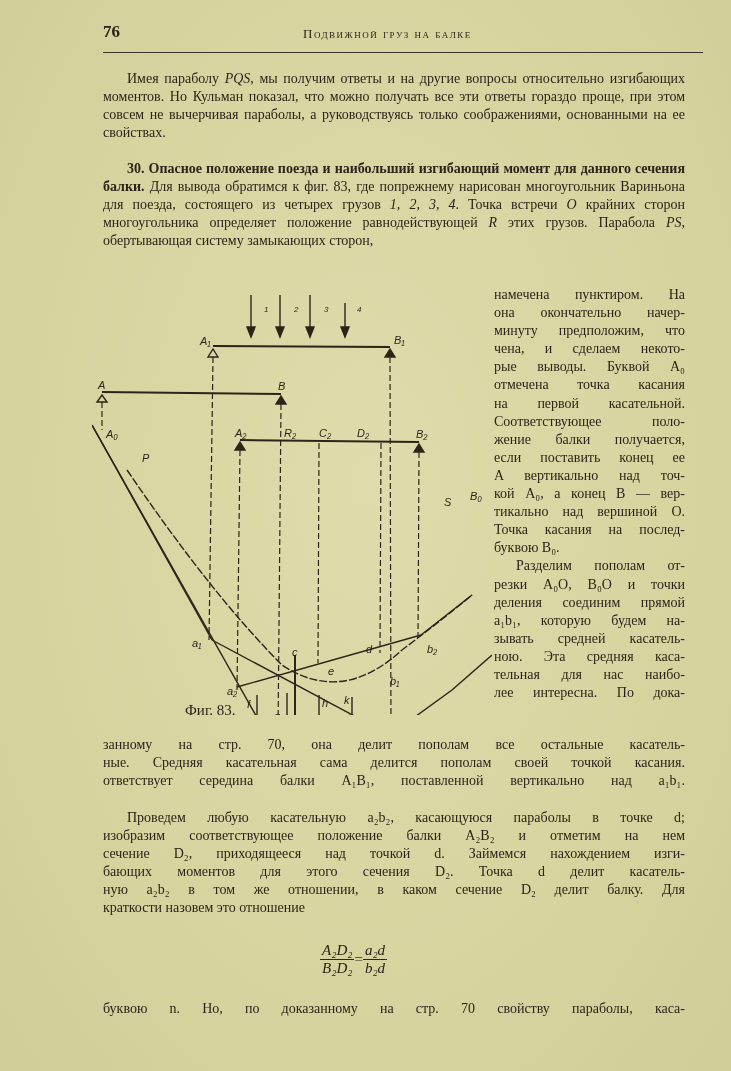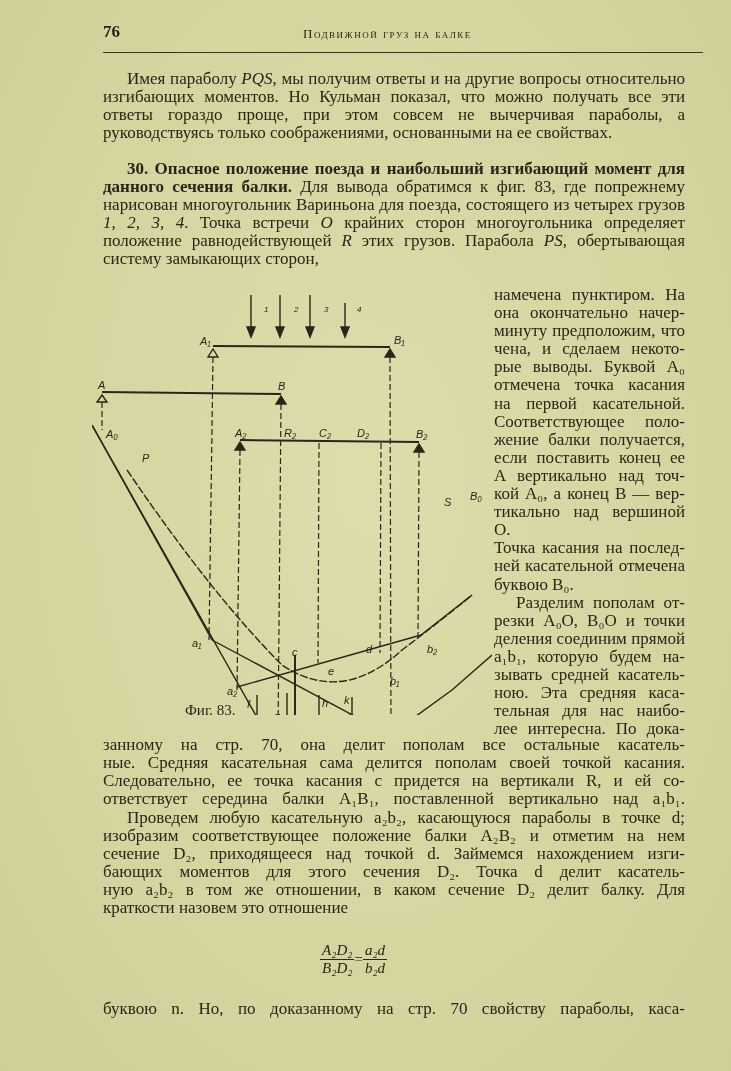--- a/index.html
+++ b/index.html
@@ -14,21 +14,21 @@
     position:absolute; left:0; top:0; width:731px; height:1071px;
     background: radial-gradient(ellipse at 50% 45%, #dedcab 0%, #d6d49f 60%, #cfcd98 100%);
   }
   .header {
     position:absolute; left:103px; top:22px; width:600px; height:30px;
     border-bottom:1.5px solid #3a3326;
   }
   .page-num { position:absolute; left:0; top:0; font-size:17px; font-weight:bold; font-family:"Liberation Serif", serif; }
   .running-title { position:absolute; left:200px; top:4px; font-size:13px; letter-spacing:1.5px; font-variant:small-caps; font-family:"Liberation Serif", serif; }
   .txt {
-    position:absolute; font-family:"Liberation Serif", serif; font-size:17px; line-height:18.1px;
+    position:absolute; font-family:"Liberation Serif", serif; font-size:14px; line-height:18.1px;
     text-align:justify; color:#2b2519;
   }
   .txt p { margin:0; }
   .indent { text-indent:24px; }
   .full { left:103px; width:582px; }
   .side { left:494px; width:191px; }
   .b { font-weight:bold; }
   i { font-style:italic; }
   .figure { position:absolute; left:92px; top:295px; width:400px; height:420px; }
   .caption { position:absolute; left:185px; top:702px; font-family:Liberation Serif, serif; font-size:15px; }
@@ -67,21 +67,20 @@
     <p>рые выводы. Буквой A₀</p>
     <p>отмечена точка касания</p>
     <p>на первой касательной.</p>
     <p>Соответствующее поло-</p>
     <p>жение балки получается,</p>
     <p>если поставить конец ее</p>
     <p>A вертикально над точ-</p>
     <p>кой A₀, а конец B — вер-</p>
     <p>тикально над вершиной O.</p>
     <p>Точка касания на послед-</p>
-    <p>ней касательной отмечена</p>
     <p style="text-align-last:left;">буквою B₀.</p>
     <p style="padding-left:22px;">Разделим пополам от-</p>
     <p>резки A₀O, B₀O и точки</p>
     <p>деления соединим прямой</p>
     <p>a₁b₁, которую будем на-</p>
     <p>зывать средней касатель-</p>
     <p>ною. Эта средняя каса-</p>
     <p>тельная для нас наибо-</p>
     <p>лее интересна. По дока-</p>
   </div>
@@ -179,21 +178,20 @@
     <text x="252" y="409">k</text>
     <text x="206" y="462">O</text>
     <text x="206" y="485">R</text>
   </svg>
 
   <div class="caption">Фиг. 83.</div>
 
   <div class="txt full" style="top:736px;">
     <p style="text-align-last:justify;">занному на стр. 70, она делит пополам все остальные касатель-</p>
     <p style="text-align-last:justify;">ные. Средняя касательная сама делится пополам своей точкой касания.</p>
-    <p style="text-align-last:justify;">Следовательно, ее точка касания c придется на вертикали R, и ей со-</p>
     <p style="text-align-last:justify;">ответствует середина балки A₁B₁, поставленной вертикально над a₁b₁.</p>
   </div>
 
   <div class="txt full" style="top:809px;">
     <p class="indent" style="text-align-last:justify;">Проведем любую касательную a₂b₂, касающуюся параболы в точке d;</p>
     <p style="text-align-last:justify;">изобразим соответствующее положение балки A₂B₂ и отметим на нем</p>
     <p style="text-align-last:justify;">сечение D₂, приходящееся над точкой d. Займемся нахождением изги-</p>
     <p style="text-align-last:justify;">бающих моментов для этого сечения D₂. Точка d делит касатель-</p>
     <p style="text-align-last:justify;">ную a₂b₂ в том же отношении, в каком сечение D₂ делит балку. Для</p>
     <p>краткости назовем это отношение</p>

